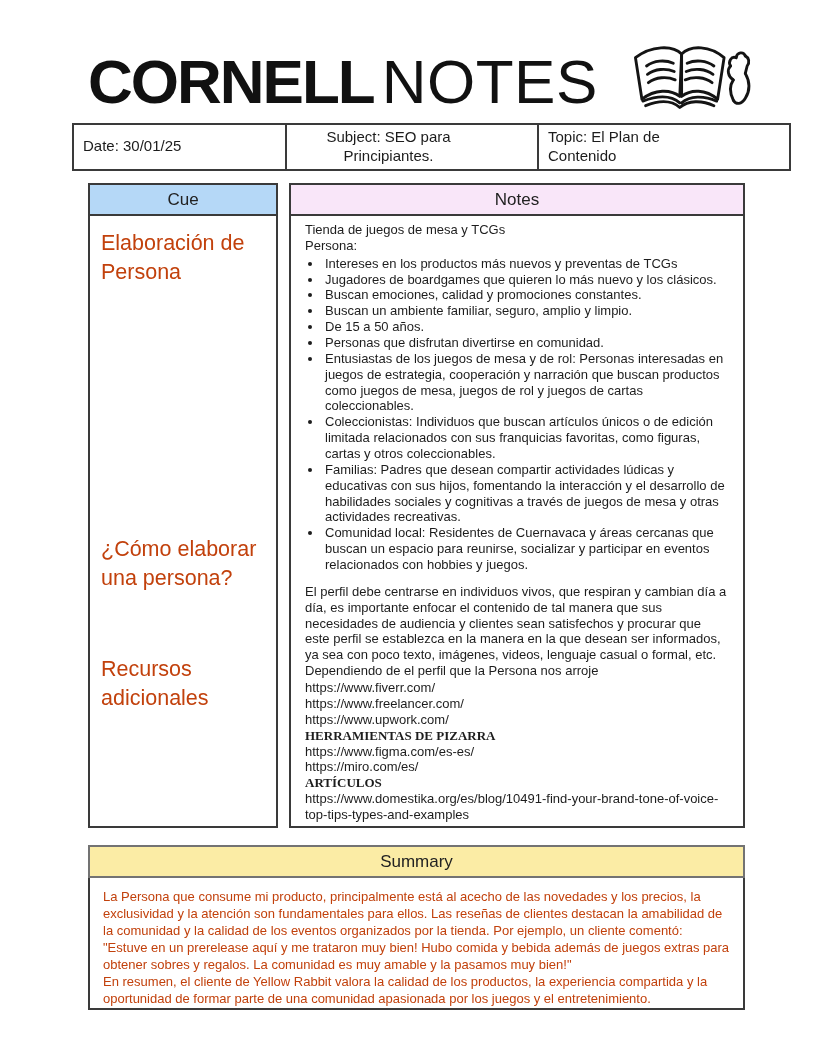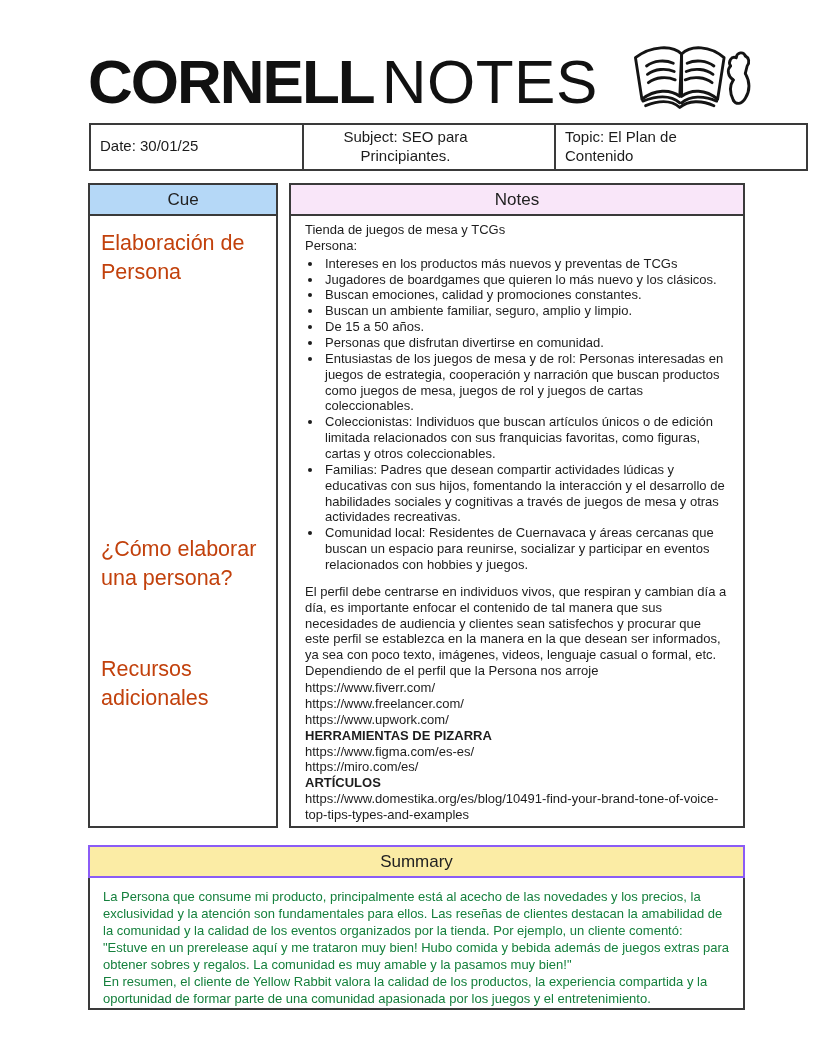--- a/index.html
+++ b/index.html
@@ -11,21 +11,21 @@
   .page{position:absolute;inset:0;}
 
   
   .header{position:absolute;left:88px;top:40px;width:670px;display:flex;justify-content:space-between;align-items:flex-start;}
   .title{font-size:62px;line-height:1.1;margin-top:8px;white-space:nowrap;color:#111;}
   .title .t-bold{font-weight:bold;letter-spacing:-2px;}
   .title .t-light{font-weight:normal;letter-spacing:0.5px;margin-left:8px;}
   .logo{width:138px;height:72px;flex:0 0 auto;margin-top:2px;}
 
   
-  .info-table{position:absolute;left:89px;top:123px;width:657px;border-collapse:collapse;table-layout:fixed;padding-left:20px;}
+  .info-table{position:absolute;left:72px;top:123px;width:657px;border-collapse:collapse;table-layout:fixed;padding-left:20px;}
   .info-table td{border:2px solid #3a3a3a;font-size:15px;line-height:1.25;padding:3px 9px;vertical-align:middle;height:33px;color:#1c1c1c;}
   .cell-date{width:193px;}
   .cell-subject{width:232px;text-align:center;}
   .cell-topic{width:232px;}
   .cell-subject .cell-inner{max-width:185px;display:block;}
   .cell-topic .cell-inner{max-width:165px;display:block;}
 
   
   .main{position:absolute;left:88px;top:183px;width:657px;height:645px;display:flex;gap:11px;}
   .col{border:2px solid #3a3a3a;box-sizing:border-box;background:#fff;display:flex;flex-direction:column;}
@@ -40,26 +40,26 @@
   .cue-item-2{top:319px;}
   .cue-item-3{top:439px;}
 
   .notes-body{flex:1;overflow:hidden;padding:6px 14px 0 14px;font-size:13px;line-height:1.22;color:#1d1d1d;}
   .notes-intro div{margin:0;}
   ul.bullets{margin:2px 0 0 0;padding-left:18px;}
   ul.bullets li{margin:0;padding-left:2px;}
   .notes-paragraph{margin-top:11px;}
   .resources{margin-top:1px;}
   .res-line{margin:0;}
-  .bold{font-weight:bold;}
+  .bold{font-weight:bold;font-family:Liberation Serif, serif;}
 
   
   .summary{position:absolute;left:88px;top:845px;width:657px;}
-  .summary-header{height:29px;border:2px solid #8b5cf6;background:#fbeca5;display:flex;align-items:center;justify-content:center;font-size:17px;color:#222;box-sizing:content-box;}
-  .summary-body{border:2px solid #3a3a3a;border-top:none;height:132px;box-sizing:border-box;padding:10px 13px;font-size:13px;line-height:1.31;color:#15803d;overflow:hidden;}
+  .summary-header{height:29px;border:2px solid #737373;background:#fbeca5;display:flex;align-items:center;justify-content:center;font-size:17px;color:#222;box-sizing:content-box;}
+  .summary-body{border:2px solid #3a3a3a;border-top:none;height:132px;box-sizing:border-box;padding:10px 13px;font-size:13px;line-height:1.31;color:#c2410c;overflow:hidden;}
   .summary-body div{margin:0;}
 </style>
 </head>
 <body>
 
 <div class="page">
 
   <div class="header">
     <div class="title">
       <span class="t-bold">CORNELL</span><span class="t-light">NOTES</span>

